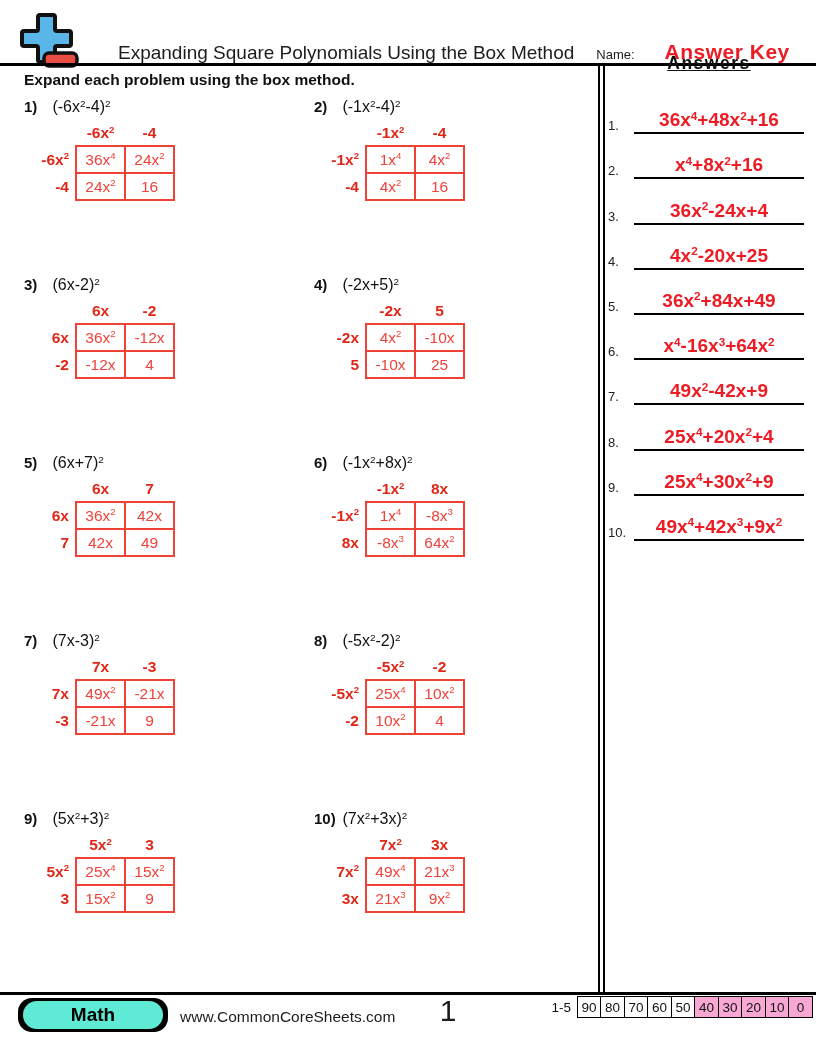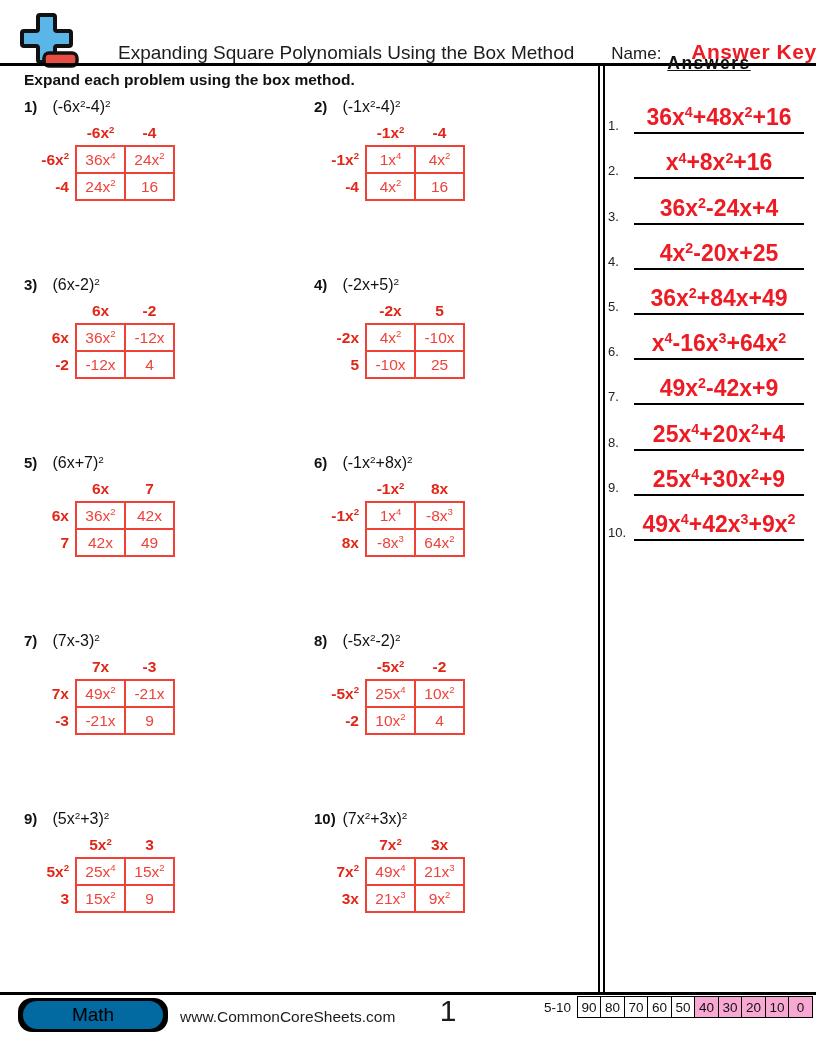--- a/index.html
+++ b/index.html
@@ -10,21 +10,21 @@
     font-family: "Liberation Sans", sans-serif;
     color: #111;
     overflow: hidden;
   }
   sup { font-size: 62%; vertical-align: baseline; position: relative; top: -0.55em; line-height: 0; }
 
   
   .logo { position: absolute; left: 15px; top: 10px; }
   .title-row { position: absolute; left: 118px; top: 40px; display: flex; align-items: baseline; white-space: nowrap; }
   .sheet-title { font-size: 19px; color: #1c1c1c; }
-  .name-label { font-size: 17px; margin-left: 37px; color: #1c1c1c; }
+  .name-label { font-size: 13px; margin-left: 22px; color: #1c1c1c; }
   .answer-key { font-size: 21px; font-weight: bold; color: #ed1c24; margin-left: 30px; letter-spacing: .5px; }
   .header-rule { position: absolute; left: 0; right: 0; top: 63px; height: 3px; background: #000; }
 
   .instruction { position: absolute; left: 24px; top: 71px; font-size: 15.5px; font-weight: bold; }
 
   
   .problems {
     position: absolute; left: 24px; top: 98px; width: 570px;
     display: grid; grid-template-columns: 290px 276px; grid-auto-rows: 178px;
   }
@@ -44,34 +44,34 @@
     border-left: 2px solid #000; border-right: 2px solid #000;
   }
   .answers-col { position: absolute; left: 608px; top: 53px; width: 202px; }
   .answers-title {
     text-align: center; font-weight: bold; font-size: 17.5px;
     text-decoration: underline; letter-spacing: 1.5px; margin-bottom: 15px;
   }
   .answer-row { display: flex; align-items: flex-end; height: 45.2px; }
   .answer-num { font-size: 13px; color: #222; width: 26px; flex: none; padding-bottom: 1px; }
   .answer-text {
-    flex: 1; text-align: center; color: #ed1c24; font-weight: bold; font-size: 23px;
+    flex: 1; text-align: center; color: #ed1c24; font-weight: bold; font-size: 19px;
     border-bottom: 2px solid #000; padding-bottom: 1px; margin-right: 6px; white-space: nowrap;
   }
 
   
   .footer-rule { position: absolute; left: 0; right: 0; top: 992px; height: 3px; background: #000; }
   .math-badge {
     position: absolute; left: 18px; top: 998px; width: 150px; height: 34px;
     background: #000; border-radius: 14px; padding: 3px 5px;
   }
   .math-badge-inner {
-    width: 100%; height: 100%; background: #0369a1; border-radius: 14px;
+    width: 100%; height: 100%; background: #5eead4; border-radius: 14px;
     display: flex; align-items: center; justify-content: center;
-    font-weight: normal; font-size: 19px; color: #000;
+    font-weight: bold; font-size: 19px; color: #000;
   }
   .website { position: absolute; left: 180px; top: 1008px; font-size: 15.5px; color: #1c1c1c; }
   .page-num { position: absolute; left: 404px; top: 994px; width: 88px; text-align: center; font-size: 30px; color: #1c1c1c; }
   .score-strip { position: absolute; right: 3px; top: 996px; display: flex; align-items: center; }
   .score-label { font-size: 13.5px; margin-right: 7px; }
   .score-cells { display: flex; }
   .score-cell {
     width: 25px; height: 22px; border: 1.5px solid #000; margin-left: -1.5px;
     display: flex; align-items: center; justify-content: center;
     font-size: 13.5px; background: #fff;
@@ -414,21 +414,21 @@
 </div>
 </div>
 
 <div class="footer-rule"></div>
 <div class="math-badge">
   <div class="math-badge-inner">Math</div>
 </div>
 <div class="website">www.CommonCoreSheets.com</div>
 <div class="page-num">1</div>
 <div class="score-strip">
-  <span class="score-label">5-10</span>
+  <span class="score-label">1-5</span>
   <div class="score-cells">
   <div class="score-cell">90</div>
 
   <div class="score-cell">80</div>
 
   <div class="score-cell">70</div>
 
   <div class="score-cell">60</div>
 
   <div class="score-cell">50</div>

